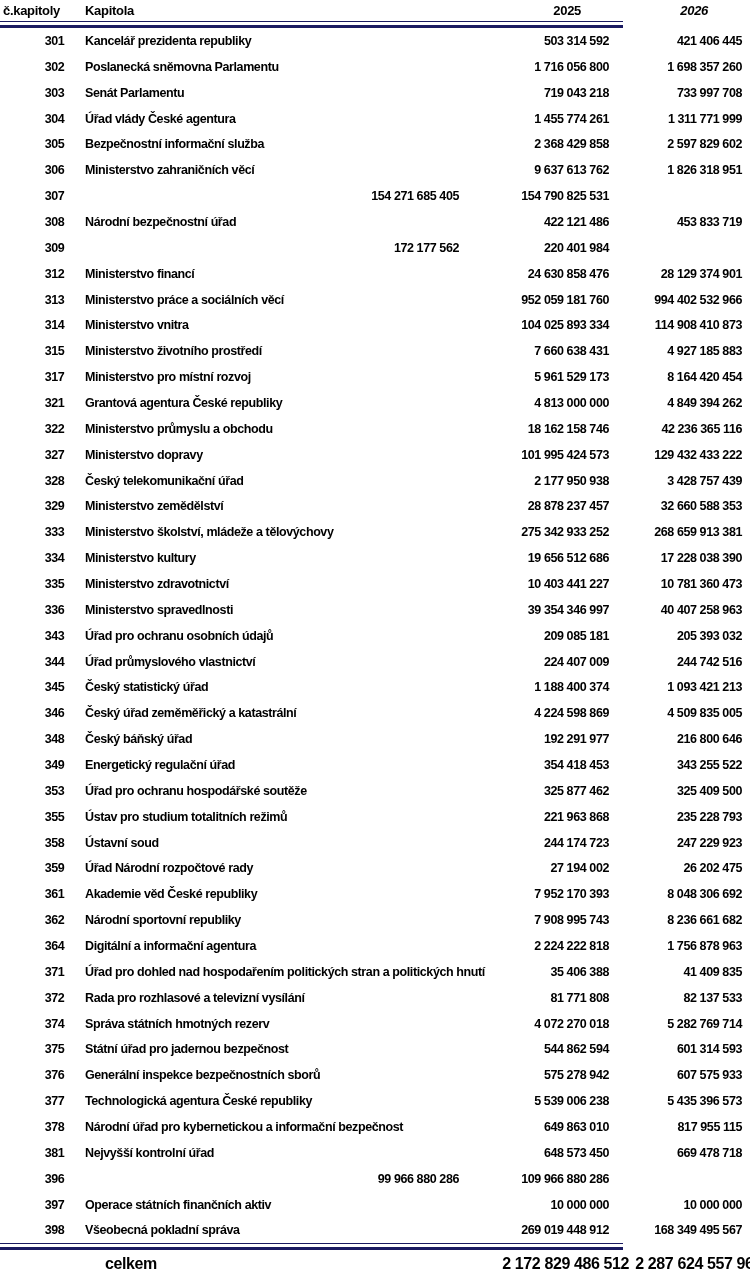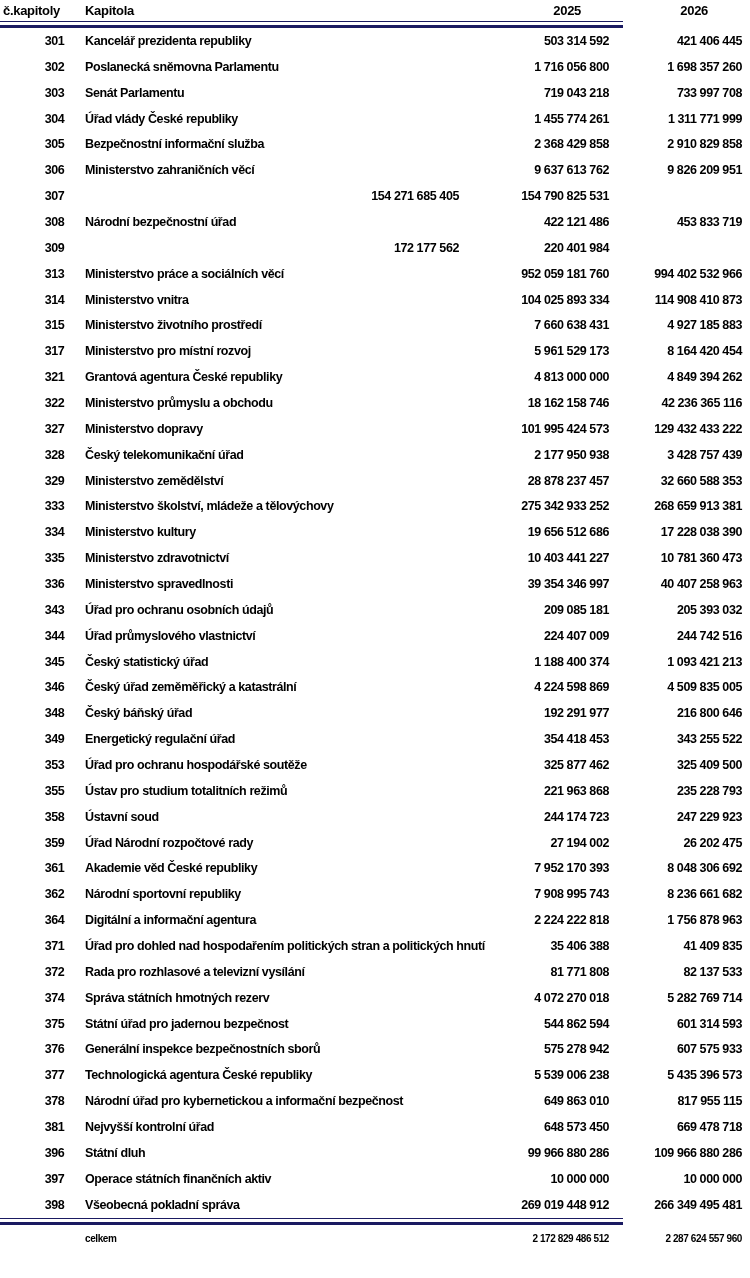--- a/index.html
+++ b/index.html
@@ -13,31 +13,31 @@
     display:grid;
     grid-template-columns:85px 374px 150px 133px;
     align-items:center;
     padding-right:8px;
     box-sizing:border-box;
   }
   .thead{height:21px;font-size:13px;letter-spacing:-0.3px;}
   .thead .c1{text-align:left;padding-left:3px;}
   .thead .c2{text-align:left;}
   .thead .c3{text-align:right;padding-right:28px;}
-  .thead .c4{text-align:right;padding-right:34px;}
+  .thead .c4{text-align:right;padding-right:34px;font-style:italic;}
   .rule{
     height:7px;box-sizing:border-box;background:#ffffff;
     border-top:1.5px solid #1a1a61;
     border-bottom:3.5px solid #1a1a61;
   }
   .trow{height:25.87px;font-size:12.5px;letter-spacing:-0.4px;}
   .trow .c1{text-align:center;padding-left:24px;}
   .trow .c2{text-align:left;white-space:nowrap;overflow:visible;}
   .num{text-align:right;white-space:nowrap;}
-  .total{height:27px;font-size:10px;}
+  .total{height:27px;font-size:16px;padding-left:20px;}
   .cell{min-width:0;}
 </style>
 </head>
 <body>
 
 <div class="page">
 
   <div class="thead">
     <div class="c1 cell">č.kapitoly</div>
     <div class="c2 cell">Kapitola</div>
@@ -61,53 +61,59 @@
         <div class="c4 cell num">1 698 357 260</div>
       </div>
       <div class="trow">
         <div class="c1 cell">303</div>
         <div class="c2 cell">Senát Parlamentu</div>
         <div class="c3 cell num">719 043 218</div>
         <div class="c4 cell num">733 997 708</div>
       </div>
       <div class="trow">
         <div class="c1 cell">304</div>
-        <div class="c2 cell">Úřad vlády České republiky</div>
+        <div class="c2 cell">Úřad vlády České agentura</div>
         <div class="c3 cell num">1 455 774 261</div>
         <div class="c4 cell num">1 311 771 999</div>
       </div>
       <div class="trow">
         <div class="c1 cell">305</div>
         <div class="c2 cell">Bezpečnostní informační služba</div>
         <div class="c3 cell num">2 368 429 858</div>
-        <div class="c4 cell num">2 910 829 858</div>
+        <div class="c4 cell num">2 597 829 602</div>
       </div>
       <div class="trow">
         <div class="c1 cell">306</div>
         <div class="c2 cell">Ministerstvo zahraničních věcí</div>
         <div class="c3 cell num">9 637 613 762</div>
-        <div class="c4 cell num">9 826 209 951</div>
+        <div class="c4 cell num">1 826 318 951</div>
       </div>
       <div class="trow">
         <div class="c1 cell">307</div>
         <div class="c3 cell num">154 271 685 405</div>
         <div class="c4 cell num">154 790 825 531</div>
       </div>
       <div class="trow">
         <div class="c1 cell">308</div>
         <div class="c2 cell">Národní bezpečnostní úřad</div>
         <div class="c3 cell num">422 121 486</div>
         <div class="c4 cell num">453 833 719</div>
       </div>
       <div class="trow">
         <div class="c1 cell">309</div>
         <div class="c3 cell num">172 177 562</div>
         <div class="c4 cell num">220 401 984</div>
       </div>
       <div class="trow">
+        <div class="c1 cell">312</div>
+        <div class="c2 cell">Ministerstvo financí</div>
+        <div class="c3 cell num">24 630 858 476</div>
+        <div class="c4 cell num">28 129 374 901</div>
+      </div>
+      <div class="trow">
         <div class="c1 cell">313</div>
         <div class="c2 cell">Ministerstvo práce a sociálních věcí</div>
         <div class="c3 cell num">952 059 181 760</div>
         <div class="c4 cell num">994 402 532 966</div>
       </div>
       <div class="trow">
         <div class="c1 cell">314</div>
         <div class="c2 cell">Ministerstvo vnitra</div>
         <div class="c3 cell num">104 025 893 334</div>
         <div class="c4 cell num">114 908 410 873</div>
@@ -299,35 +305,34 @@
         <div class="c4 cell num">817 955 115</div>
       </div>
       <div class="trow">
         <div class="c1 cell">381</div>
         <div class="c2 cell">Nejvyšší kontrolní úřad</div>
         <div class="c3 cell num">648 573 450</div>
         <div class="c4 cell num">669 478 718</div>
       </div>
       <div class="trow">
         <div class="c1 cell">396</div>
-        <div class="c2 cell">Státní dluh</div>
         <div class="c3 cell num">99 966 880 286</div>
         <div class="c4 cell num">109 966 880 286</div>
       </div>
       <div class="trow">
         <div class="c1 cell">397</div>
         <div class="c2 cell">Operace státních finančních aktiv</div>
         <div class="c3 cell num">10 000 000</div>
         <div class="c4 cell num">10 000 000</div>
       </div>
       <div class="trow">
         <div class="c1 cell">398</div>
         <div class="c2 cell">Všeobecná pokladní správa</div>
         <div class="c3 cell num">269 019 448 912</div>
-        <div class="c4 cell num">266 349 495 481</div>
+        <div class="c4 cell num">168 349 495 567</div>
       </div>
     </div>
 
   <div class="rule"></div>
 
   <div class="trow total">
     <div class="c1 cell"></div>
     <div class="c2 cell">celkem</div>
     <div class="c3 cell num">2 172 829 486 512</div>
     <div class="c4 cell num">2 287 624 557 960</div>

